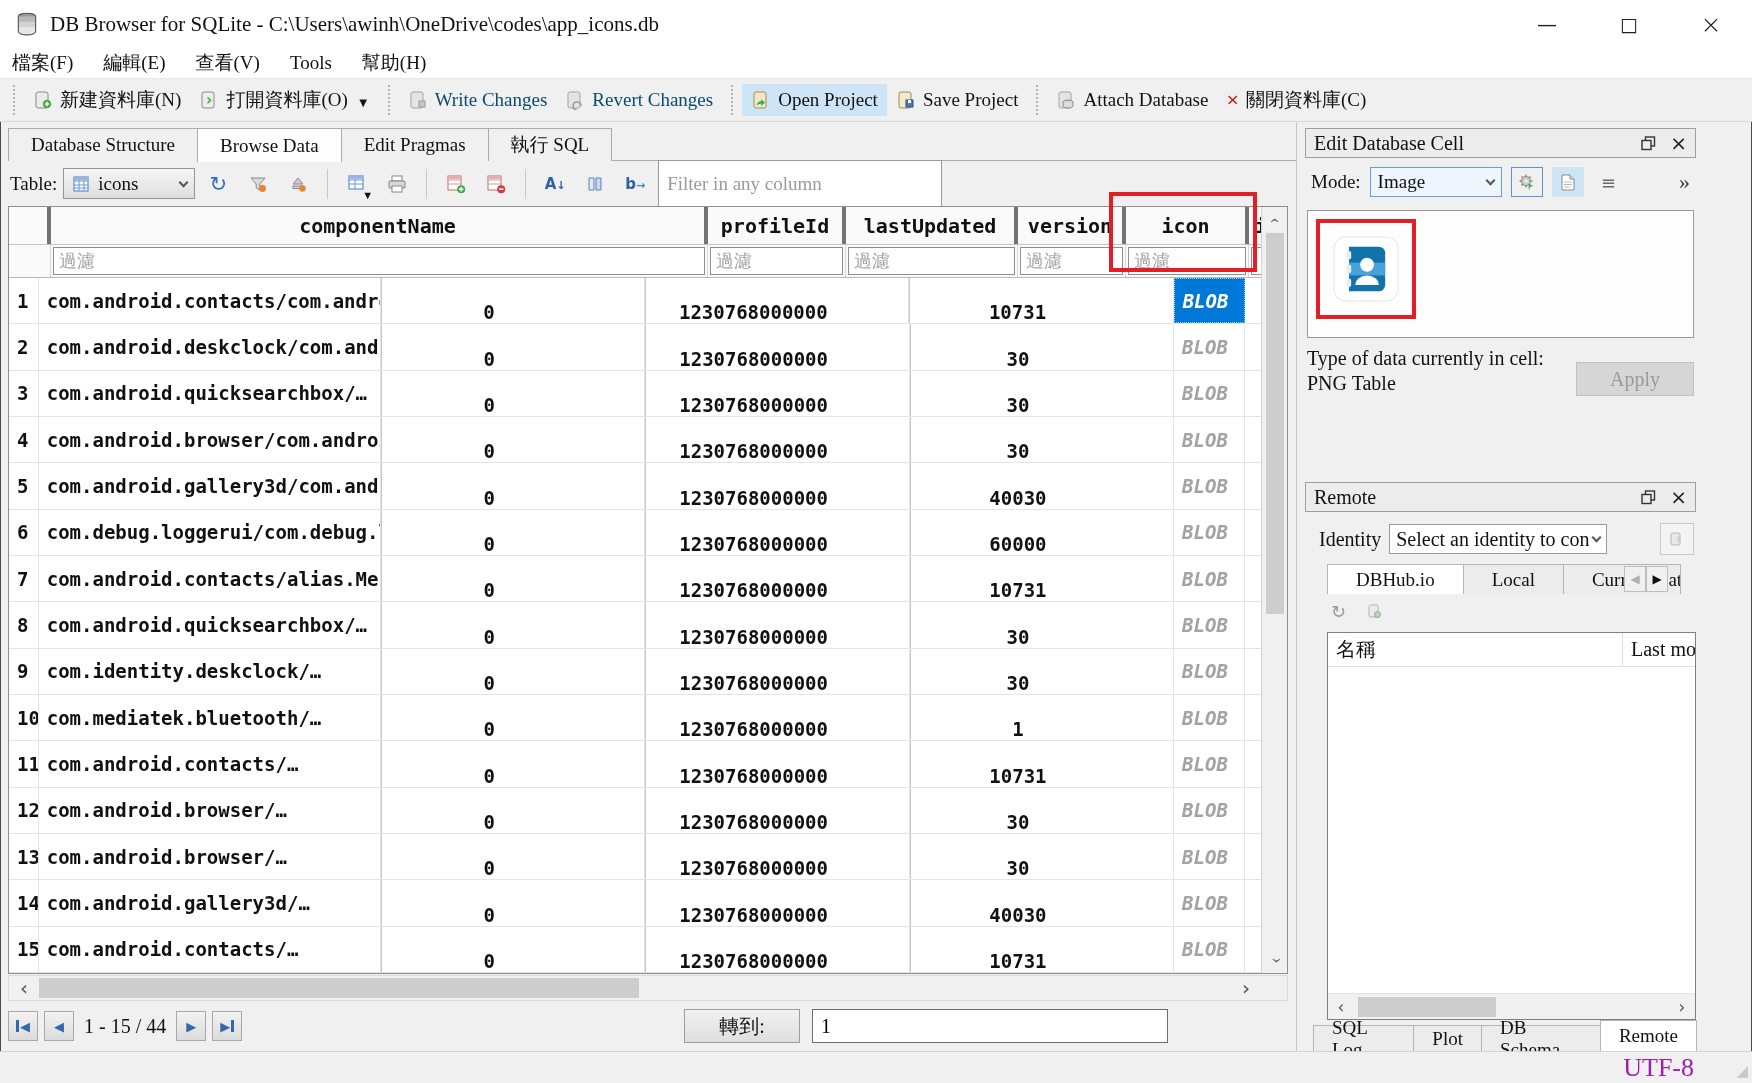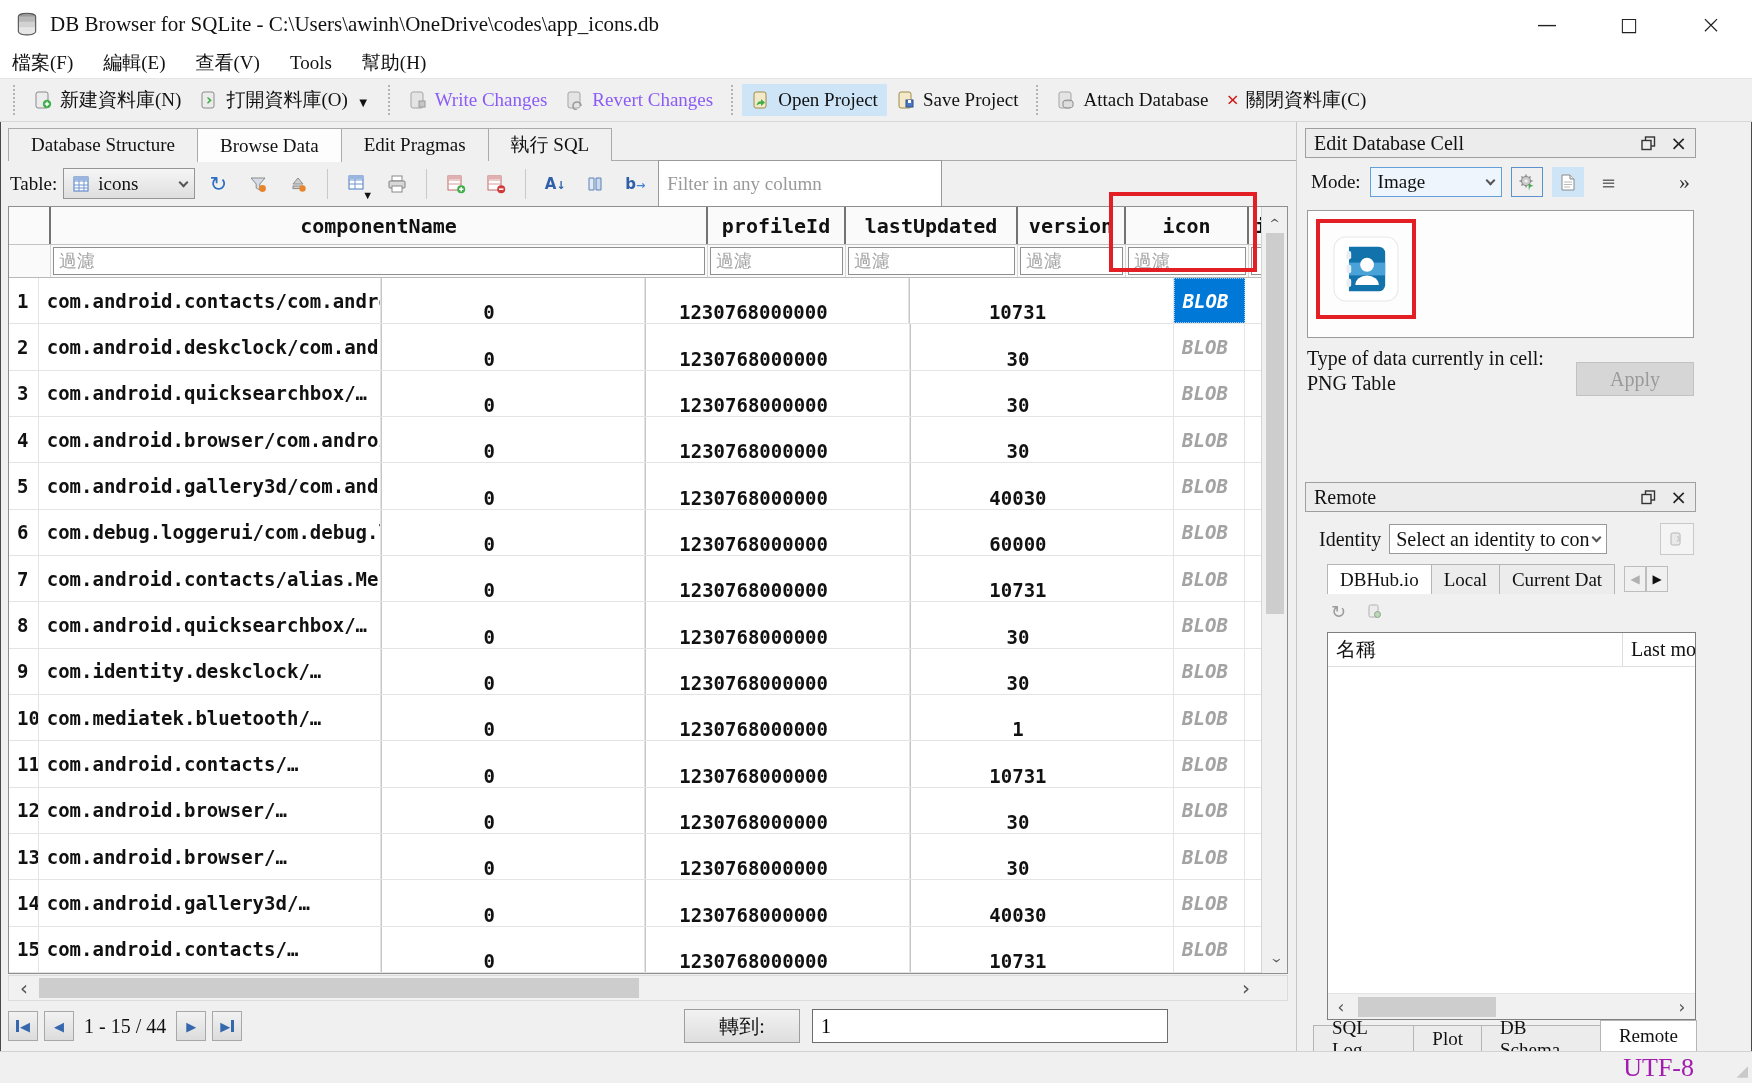--- a/index.html
+++ b/index.html
@@ -16,21 +16,21 @@
   .win-controls{margin-left:auto;display:flex;height:100%}
   .win-btn{width:82px;height:100%;display:flex;align-items:center;justify-content:center;font-family:"DejaVu Sans",sans-serif;color:#222}
   .win-btn.min{font-size:20px}.win-btn.max{font-size:19px}.win-btn.cls{font-size:25px;font-weight:300}
   
   .menubar{height:30px;background:#fff;display:flex;align-items:center;padding:0 12px;gap:30px;font-size:19px}
   .menubar span{white-space:nowrap}
   
   .toolbar{height:44px;background:#f0f0f0;border-top:1px solid #e6e6e6;border-bottom:1px solid #d8d8d8;
     display:flex;align-items:center;padding:0 4px;font-size:19px}
   .tbtn{display:flex;align-items:center;gap:7px;padding:5px 9px;white-space:nowrap}
-  .tbtn.dis{color:#8b5cf6}
+  .tbtn.dis{color:#0c4a6e}
   .tbtn.hl{background:var(--toolbar_highlight,#cde5f7)}
   .tsep{height:30px;border-left:2px dotted #b4b4b4;margin:0 9px}
   .ddarrow{font-size:13px;color:#111;margin-left:2px;align-self:flex-end;padding-bottom:2px}
   .redx{color:#cf1a1a;font-weight:bold;font-size:22px;line-height:14px}
   .mini{width:20px;height:20px;display:inline-flex;align-items:center;justify-content:center}
   
   .main{display:flex;height:929px}
   .left{width:1296px;display:flex;flex-direction:column;padding:6px 0 0 8px}
   
   .tabs{display:flex;height:33px;font-size:19px;position:relative;z-index:2}
@@ -43,21 +43,21 @@
   .ibtn{width:34px;height:32px;display:flex;align-items:center;justify-content:center;position:relative}
   .ibtn .dd{position:absolute;right:1px;bottom:-1px;font-size:11px}
   .csep{height:30px;border-left:1px solid #c9c9c9;margin:0 6px}
   .filterbox{width:284px;height:48px;border:1px solid #9a9a9a;background:#fff;font-size:19px;padding:0 8px;color:#222;font-family:"Liberation Serif",serif}
   .filterbox::placeholder{color:#9a9a9a}
   
   .grid-wrap{flex:1;display:flex;border:1px solid #8f8f8f;background:#fff;position:relative;margin-right:8px}
   .grid{flex:1;display:flex;flex-direction:column;overflow:hidden}
   .gheader{display:flex;height:38px;background:#fafafa;border-bottom:1px solid #c4c4c4;
     font-family:"DejaVu Sans Mono",monospace;font-weight:bold;font-size:20px}
-  .hcell{display:flex;align-items:center;justify-content:center;border-right:2px solid #737373;overflow:hidden;white-space:nowrap}
+  .hcell{display:flex;align-items:center;justify-content:center;border-right:4px solid #737373;overflow:hidden;white-space:nowrap}
   .c-num{width:42px}.c-name{width:657px}.c-pid{width:138px}.c-upd{width:172px}.c-ver{width:108px}.c-icon{width:123px}.c-x{flex:1 1 0;min-width:0}
   .gfilter{display:flex;height:33px;border-bottom:1px solid #b9b9b9;background:#fafafa}
   .fcell{border-right:1px solid #d8d8d8;display:flex;overflow:hidden}
   .fcell input{flex:1;margin:2px;border:1px solid #8f8f8f;background:#fff;font-size:18px;padding:0 5px;min-width:0;font-family:"Liberation Serif",serif}
   .fcell input::placeholder{color:#a5a5a5}
   .gbody{flex:1;display:flex;flex-direction:column}
   .grow{flex:1;display:flex;border-bottom:1px solid #e4e4e4;font-family:"DejaVu Sans Mono",monospace;font-weight:bold;font-size:19px;min-height:0}
   .cell{display:flex;align-items:center;border-right:1px solid #e4e4e4;padding:0 8px;overflow:hidden;white-space:nowrap}
   .cell.num{justify-content:flex-start;padding-left:8px}
   .cell.right{justify-content:flex-end}
@@ -108,21 +108,21 @@
   .applybtn{margin-left:auto;width:118px;height:34px;background:#d6d6d6;border:1px solid #c2c2c2;color:#9a9a9a;
     display:flex;align-items:center;justify-content:center;font-size:20px}
   .sizeline{font-size:20px;padding:4px 2px}
   
   .panel-remote{flex:1;display:flex;flex-direction:column;margin-top:12px;min-height:0}
   .idrow{height:48px;display:flex;align-items:center;gap:8px;padding:10px 2px 4px 14px;font-size:20px}
   .idsel{width:218px;height:30px;border:1px solid #9a9a9a;background:#fff;display:flex;align-items:center;padding:0 6px;gap:4px;overflow:hidden;white-space:nowrap}
   .idsel span:first-child{flex:1;overflow:hidden}
   .pushbtn{margin-left:auto;width:34px;height:32px;border:1px solid #c9c9c9;background:#f4f4f4;display:flex;align-items:center;justify-content:center}
   .rtabs{display:flex;height:30px;margin:4px 0 0 22px;position:relative;font-size:19px;z-index:1}
-  .rtab{padding:2px 12px;border:1px solid #b5b5b5;border-bottom:none;background:#ececec;display:flex;align-items:center;margin-right:-1px;white-space:nowrap;overflow:hidden}
+  .rtab{padding:2px 28px;border:1px solid #b5b5b5;border-bottom:none;background:#ececec;display:flex;align-items:center;margin-right:-1px;white-space:nowrap;overflow:hidden}
   .rtab.active{background:#fff;z-index:2}
   .rtab-arrows{position:absolute;right:28px;top:2px;display:flex}
   .tab-arrow{width:22px;height:26px;background:#f0f0f0;border:1px solid #bdbdbd;display:flex;align-items:center;justify-content:center;font-size:12px;font-family:"DejaVu Sans",sans-serif}
   .tab-arrow.dis{color:#b0b0b0}
   .rtools{height:30px;display:flex;align-items:center;gap:20px;padding:4px 0 0 26px}
   .rlist{flex:1;border:1px solid #7f7f7f;background:#fff;margin:8px 0 0 22px;display:flex;flex-direction:column;min-height:0}
   .rlhead{height:34px;display:flex;border-bottom:1px solid #e0e0e0;font-size:20px}
   .rlh{padding:3px 8px;display:flex;align-items:center;overflow:hidden;white-space:nowrap}
   .rlh.name{flex:1;border-right:1px solid #dcdcdc}
   .rlh.lm{width:72px}

